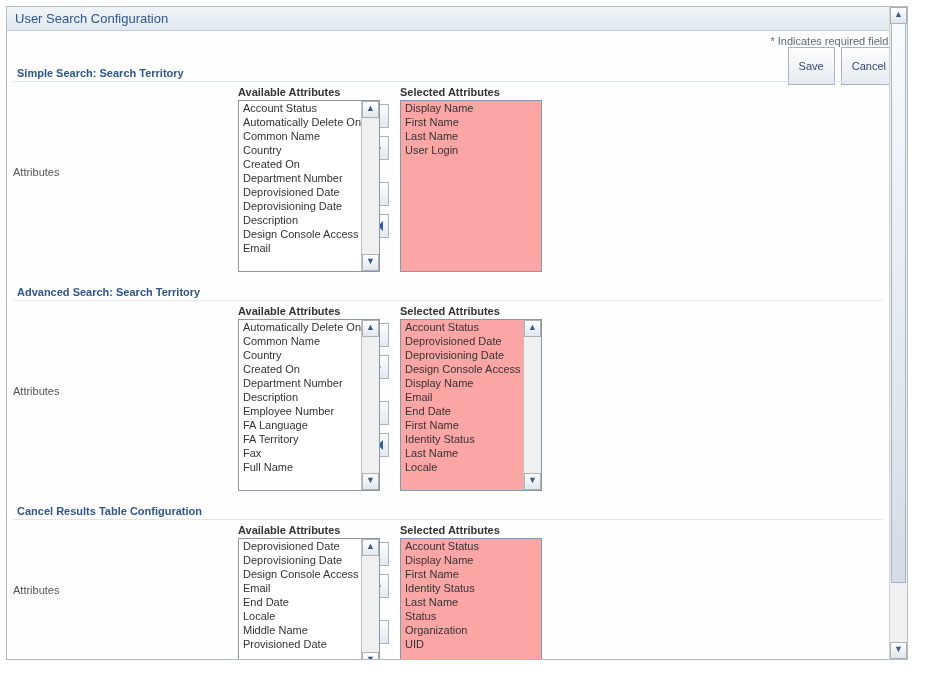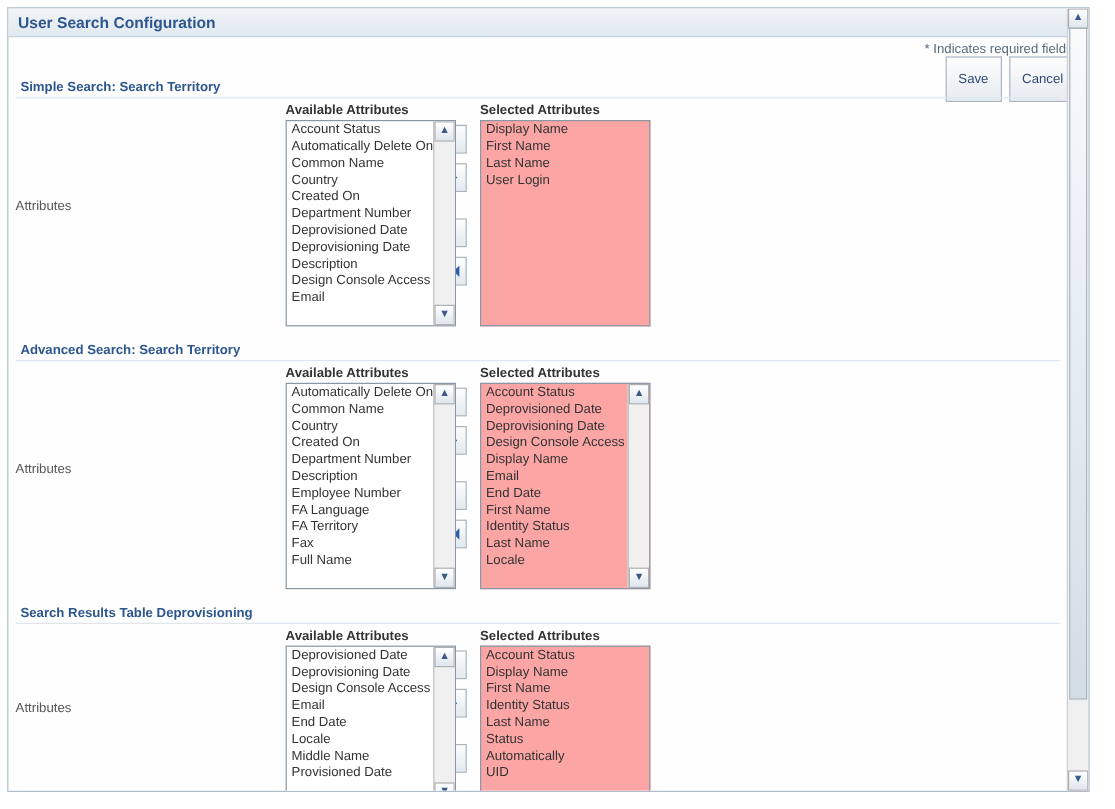--- a/index.html
+++ b/index.html
@@ -1,18 +1,18 @@
 <!DOCTYPE html>
 <html><head>
 <meta charset="utf-8">
 <style>
 html,body{margin:0;padding:0;font-family:Tahoma,Arial,sans-serif;font-size:11px;color:#333;background:#fff}
 .outer{width:929px;height:674px;position:relative;box-sizing:border-box;padding:6px}
 .pane{width:900px;height:652px;border:1px solid #b0bdc8;background:#fefefe;position:relative;overflow:hidden}
-.pane-title{background:linear-gradient(#f0f4f8,#e1e9f0);color:#2d568f;font-weight:bold;font-size:13px;padding:4px 8px;border-bottom:1px solid #c6cfdb}
+.pane-title{background:linear-gradient(#f0f4f8,#e1e9f0);color:#2d568f;font-weight:normal;font-size:13px;padding:4px 8px;border-bottom:1px solid #c6cfdb}
 .top-bar{text-align:right;padding:4px 10px 2px 0;color:#5b6b7b}
 .btn{display:inline-block;border:1px solid #a8b4c0;background:linear-gradient(#fdfdfd,#e6ecf2);color:#2f4a72;padding:12px 10px;margin-left:3px;cursor:pointer;font-size:11px}
 .scroll-content{position:absolute;top:50px;left:0;right:18px;bottom:0;overflow:hidden;padding:0 6px}
 .vbar{position:absolute;right:0;top:0;bottom:0;width:17px;background:#f0f0f0;border-left:1px solid #d0d0d0}
 .vbar .arrow{width:15px;height:15px;border:1px solid #b0b0b0;background:linear-gradient(#fff,#dfe6ee);color:#3a5a8a;text-align:center;line-height:13px;cursor:pointer;position:absolute;left:0;font-size:9px}
 .vbar .up{top:0}
 .vbar .down{bottom:0}
 .vbar .thumb{position:absolute;left:1px;width:15px;background:linear-gradient(#f8fafc,#d3dde7);border:1px solid #a8b4c0;box-sizing:border-box}
 .section-head{color:#2d568f;font-weight:bold;border-bottom:1px solid #dfe6ee;padding:6px 4px 2px 4px;margin-top:4px}
 .row{display:flex;align-items:flex-start;padding:4px 0}
@@ -188,21 +188,21 @@
                 <div>Locale</div>
               </div>
             <div class="lv">
               <div class="la up">▲</div>
               <div class="la down">▼</div>
             </div>
           </div>
         </div>
       </div>
 
-      <div class="section-head">Search Results Table Deprovisioning</div>
+      <div class="section-head">Cancel Results Table Configuration</div>
       <div class="row">
         <div class="rowlabel" style="padding-top:60px">Attributes</div>
         <div class="listwrap">
           <div class="col-head">Available Attributes</div>
           <div class="listbox short">
             <div class="items" id="res-avail">
                 <div>Deprovisioned Date</div>
                 <div>Deprovisioning Date</div>
                 <div>Design Console Access</div>
                 <div>Email</div>
@@ -238,21 +238,21 @@
         <div class="listwrap">
           <div class="col-head">Selected Attributes</div>
           <div class="sel-list short">
             <div class="items" id="res-sel">
                 <div>Account Status</div>
                 <div>Display Name</div>
                 <div>First Name</div>
                 <div>Identity Status</div>
                 <div>Last Name</div>
                 <div>Status</div>
-                <div>Automatically</div>
+                <div>Organization</div>
                 <div>UID</div>
               </div>
           </div>
         </div>
       </div>
 
     </div>
   </div>
 </div>
 

